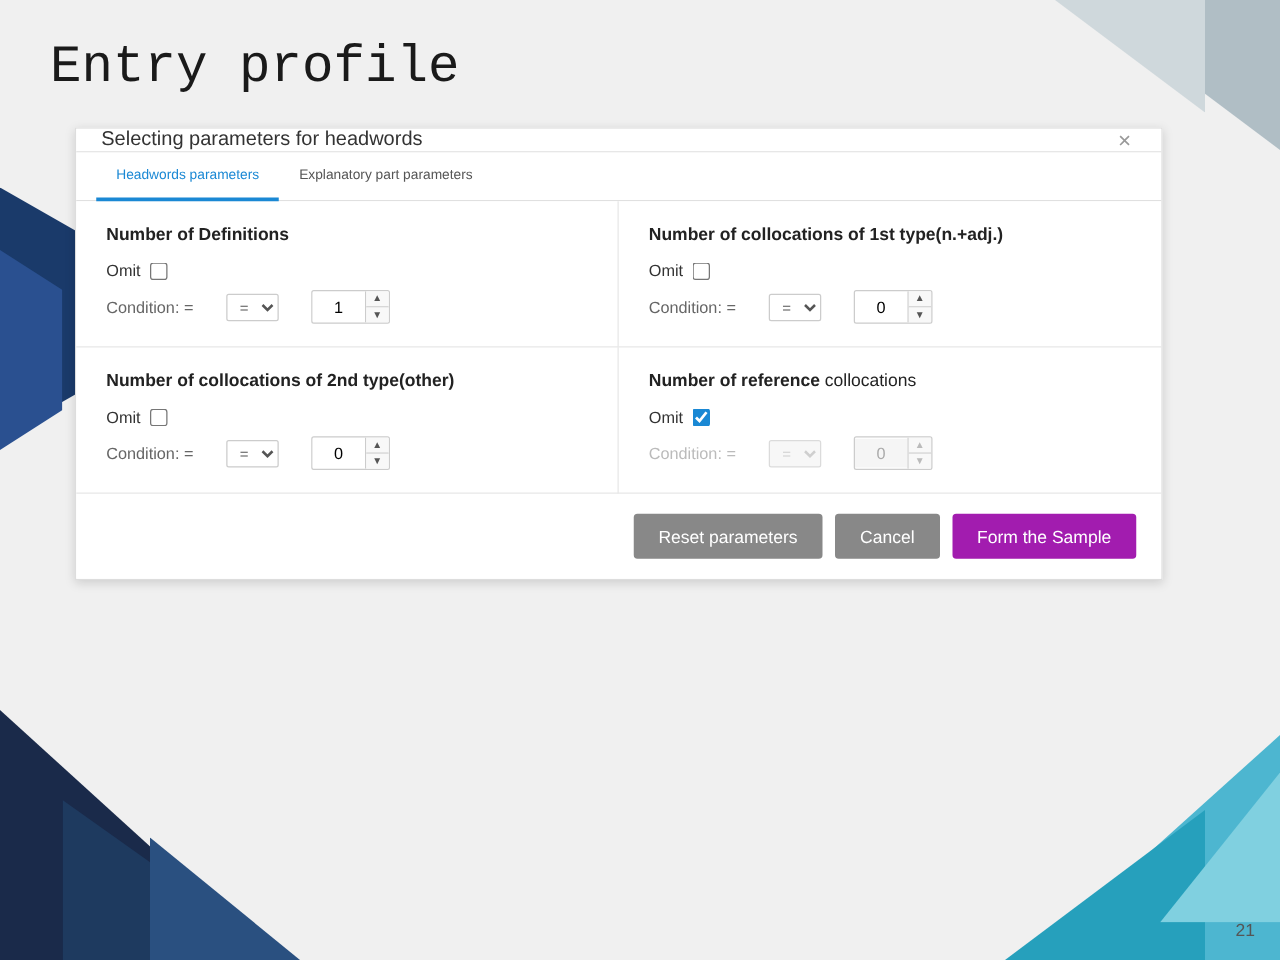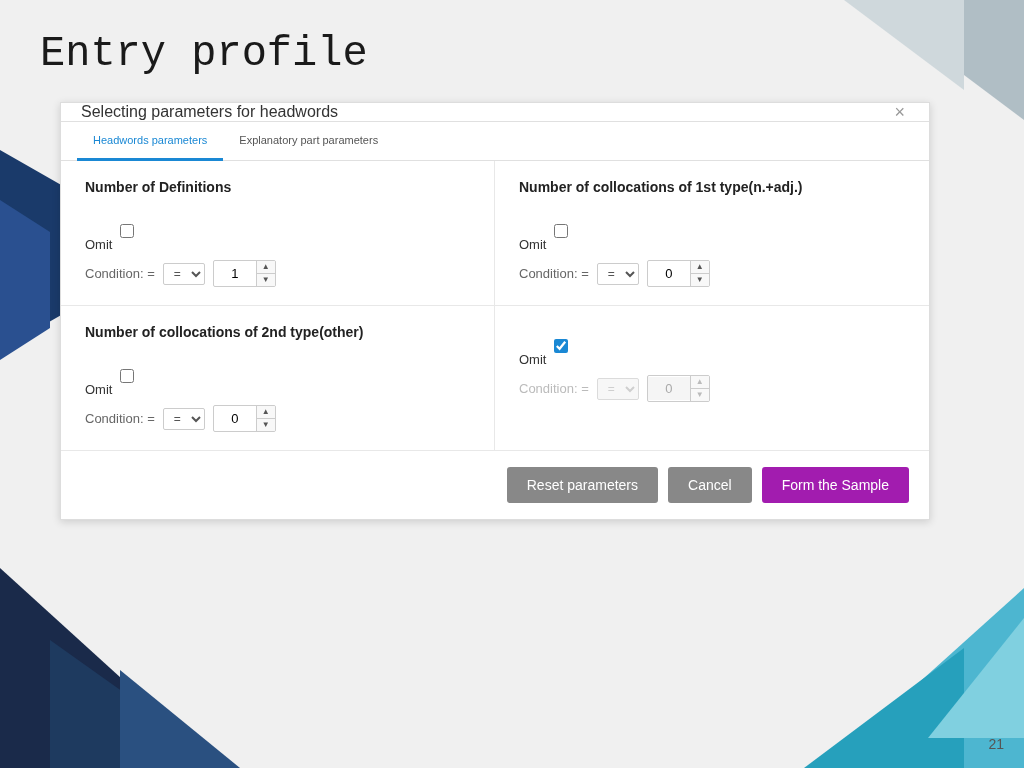--- a/index.html
+++ b/index.html
@@ -198,37 +198,36 @@
     .omit-row {
       display: flex;
       align-items: center;
       gap: 8px;
       margin-bottom: 8px;
     }
 
     .omit-label {
       font-size: 13px;
       color: #333;
-      margin-top: 28px;
     }
 
     .omit-checkbox {
       width: 14px;
       height: 14px;
       cursor: pointer;
     }
 
     .omit-checkbox.checked {
       accent-color: #1a88d4;
     }
 
     .condition-row {
       display: flex;
       align-items: center;
-      gap: 8px;
+      gap: 26px;
     }
 
     .condition-label {
       font-size: 13px;
       color: #666;
     }
 
     .condition-dropdown {
       font-size: 12px;
       color: #555;
@@ -416,20 +415,23 @@
               <input type="text" class="number-input" value="0" style="">
               <div class="spinner-buttons">
                 <button class="spinner-btn">▲</button>
                 <button class="spinner-btn">▼</button>
               </div>
             </div>
           </div>
         </div>
 
         <div class="param-section">
+          <div class="param-section-title">
+            <span>Number of reference</span><span class="normal"> collocations</span>
+          </div>
           <div class="omit-row">
             <span class="omit-label">Omit</span>
             <input type="checkbox" class="omit-checkbox checked" checked="" style="accent-color: rgb(26, 136, 212);">
           </div>
           <div class="condition-row disabled">
             <span class="condition-label" style="color:#bbb;">Condition: =</span>
             <select class="condition-dropdown" disabled="" style="color:#bbb; background:#f5f5f5;">
               <option>=</option><option>&lt;</option><option>&gt;</option>
             </select>
             <div class="number-input-wrapper">

